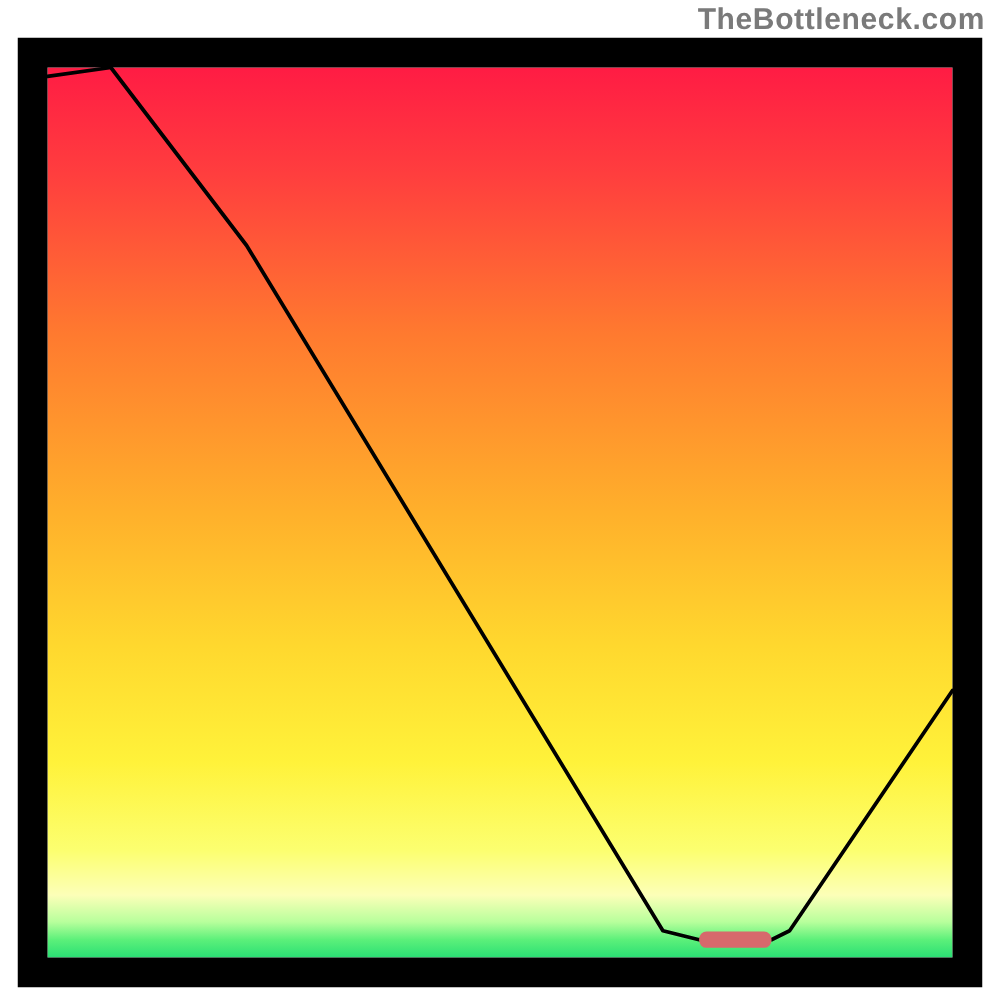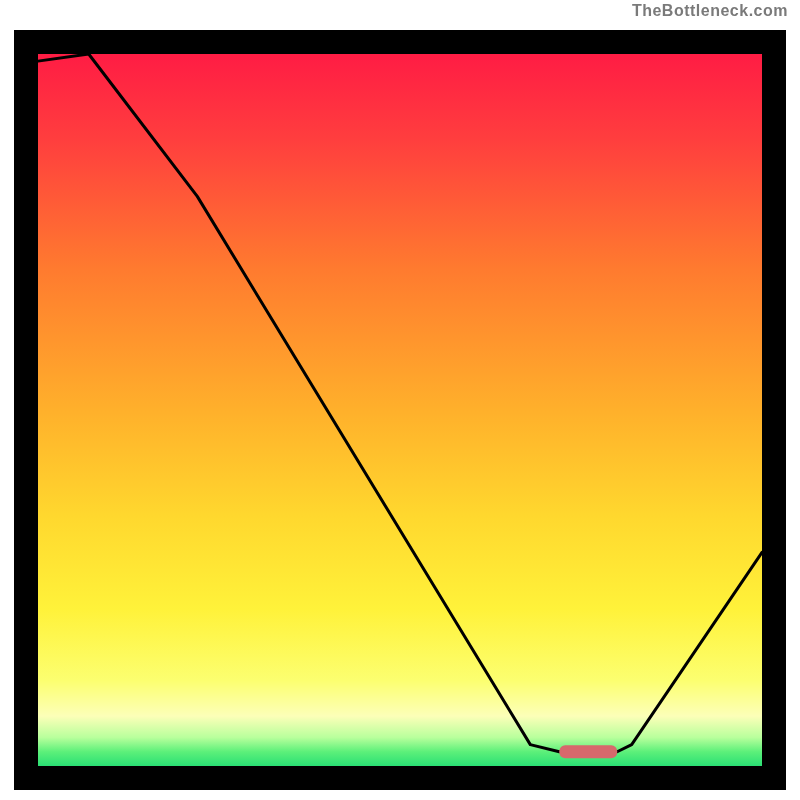--- a/index.html
+++ b/index.html
@@ -13,21 +13,21 @@
   .container {
     position: relative;
     width: 800px;
     height: 800px;
   }
   .watermark {
     position: absolute;
     top: 2px;
     right: 12px;
     font-family: Arial, Helvetica, sans-serif;
-    font-size: 16px;
+    font-size: 24px;
     font-weight: bold;
     color: #7a7a7a;
     letter-spacing: 0.5px;
     z-index: 10;
   }
   svg {
     position: absolute;
     top: 30px;
     left: 14px;
     display: block;

